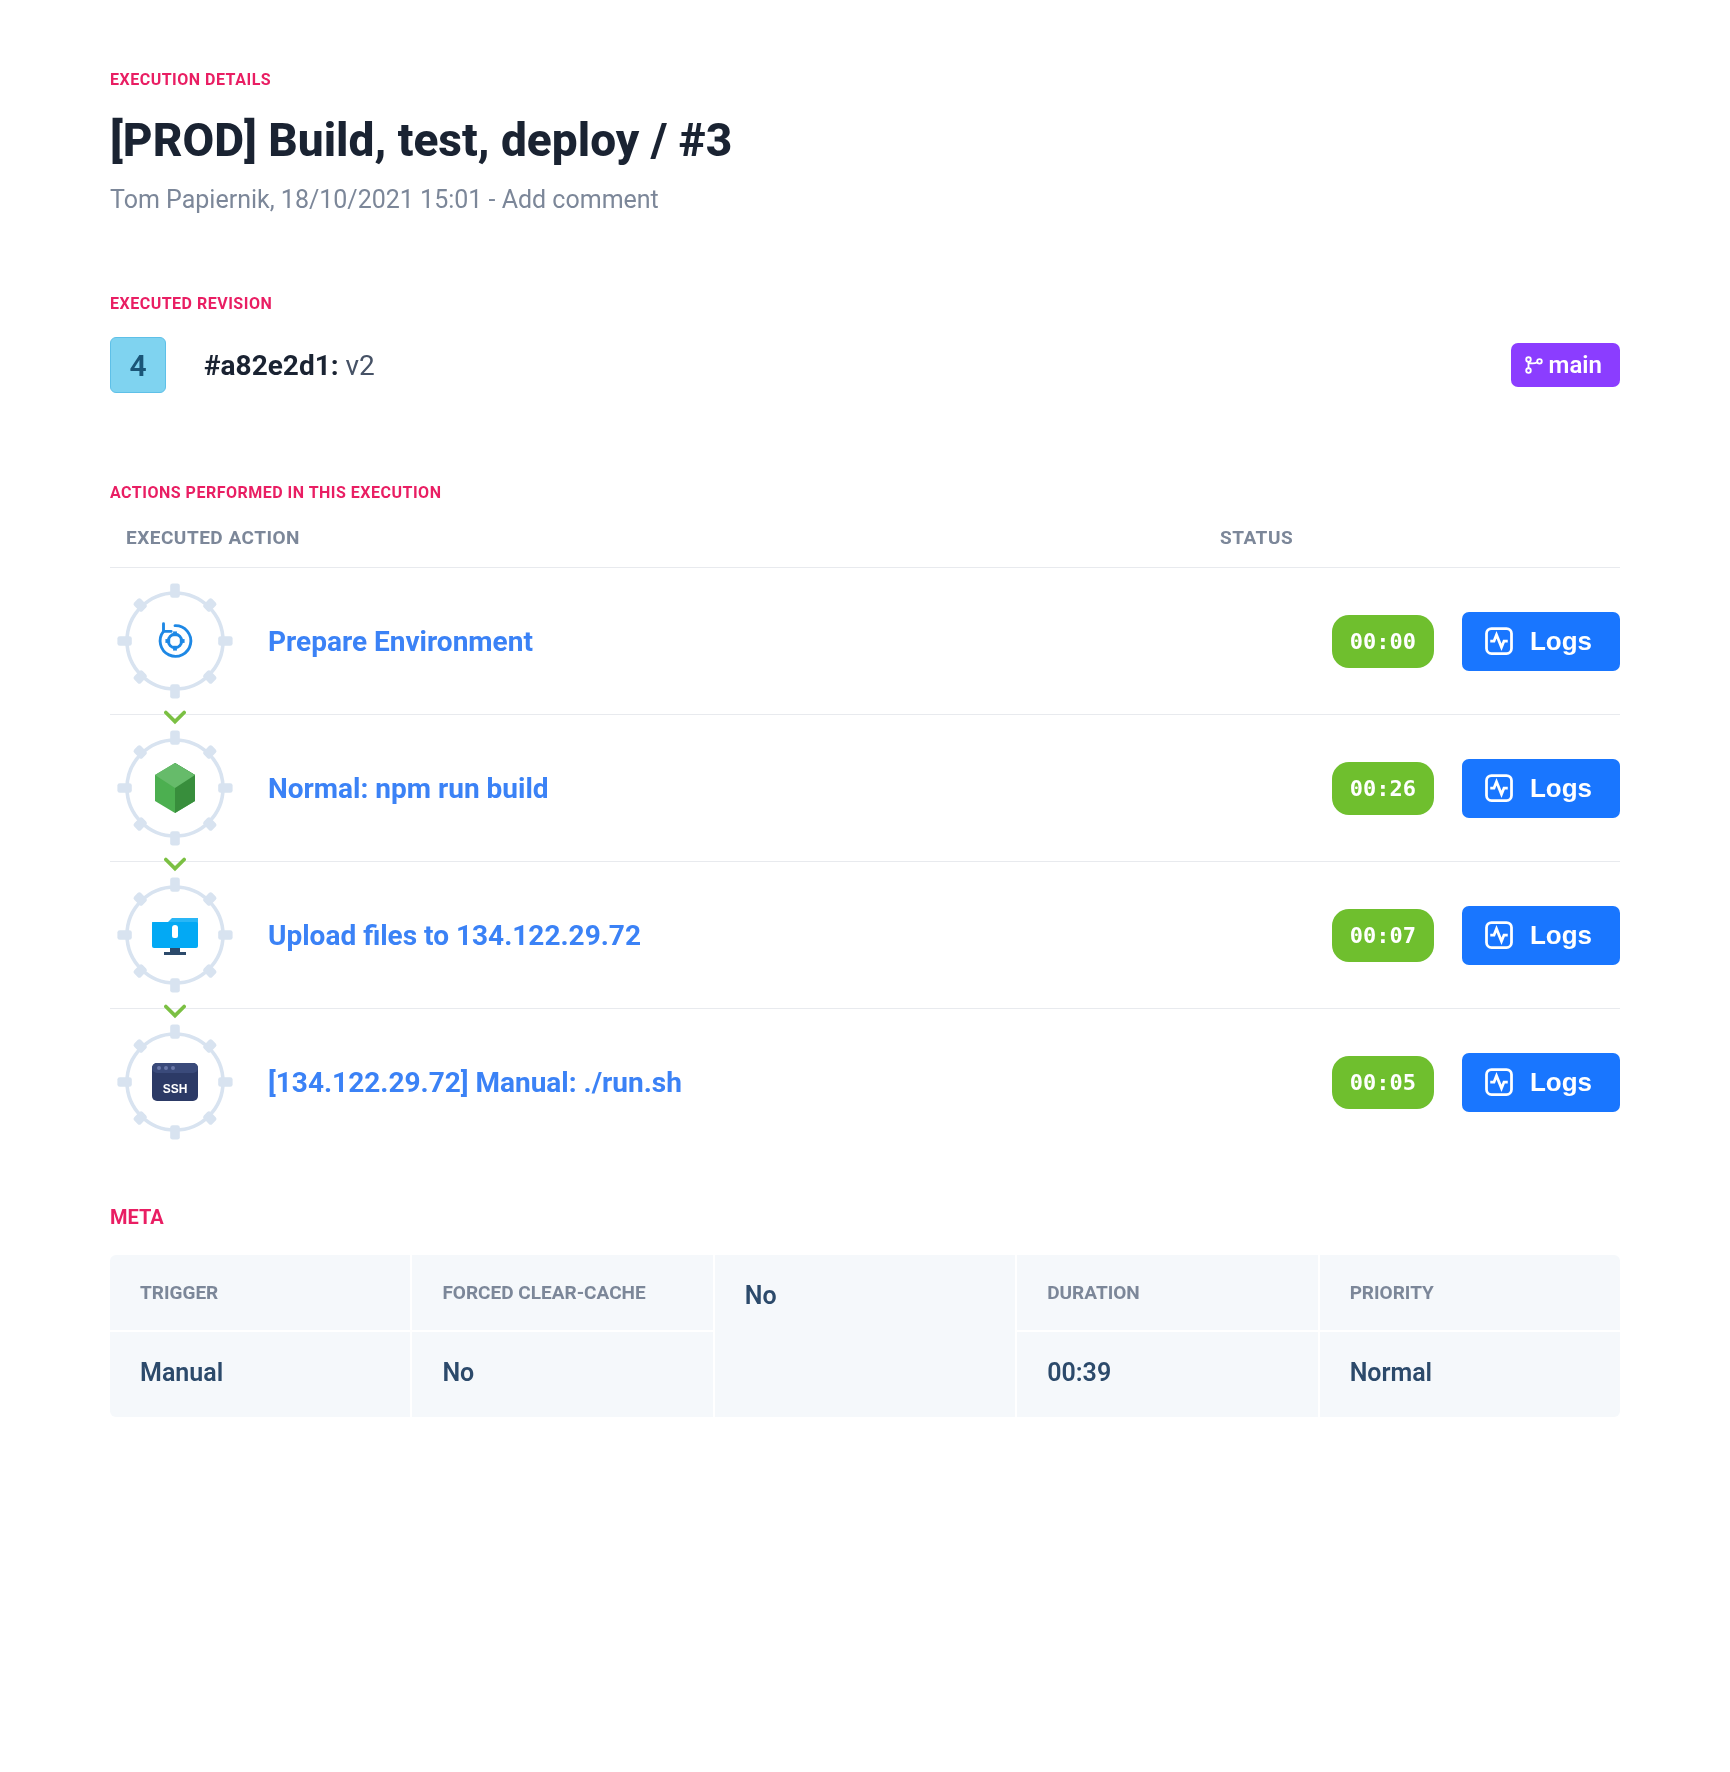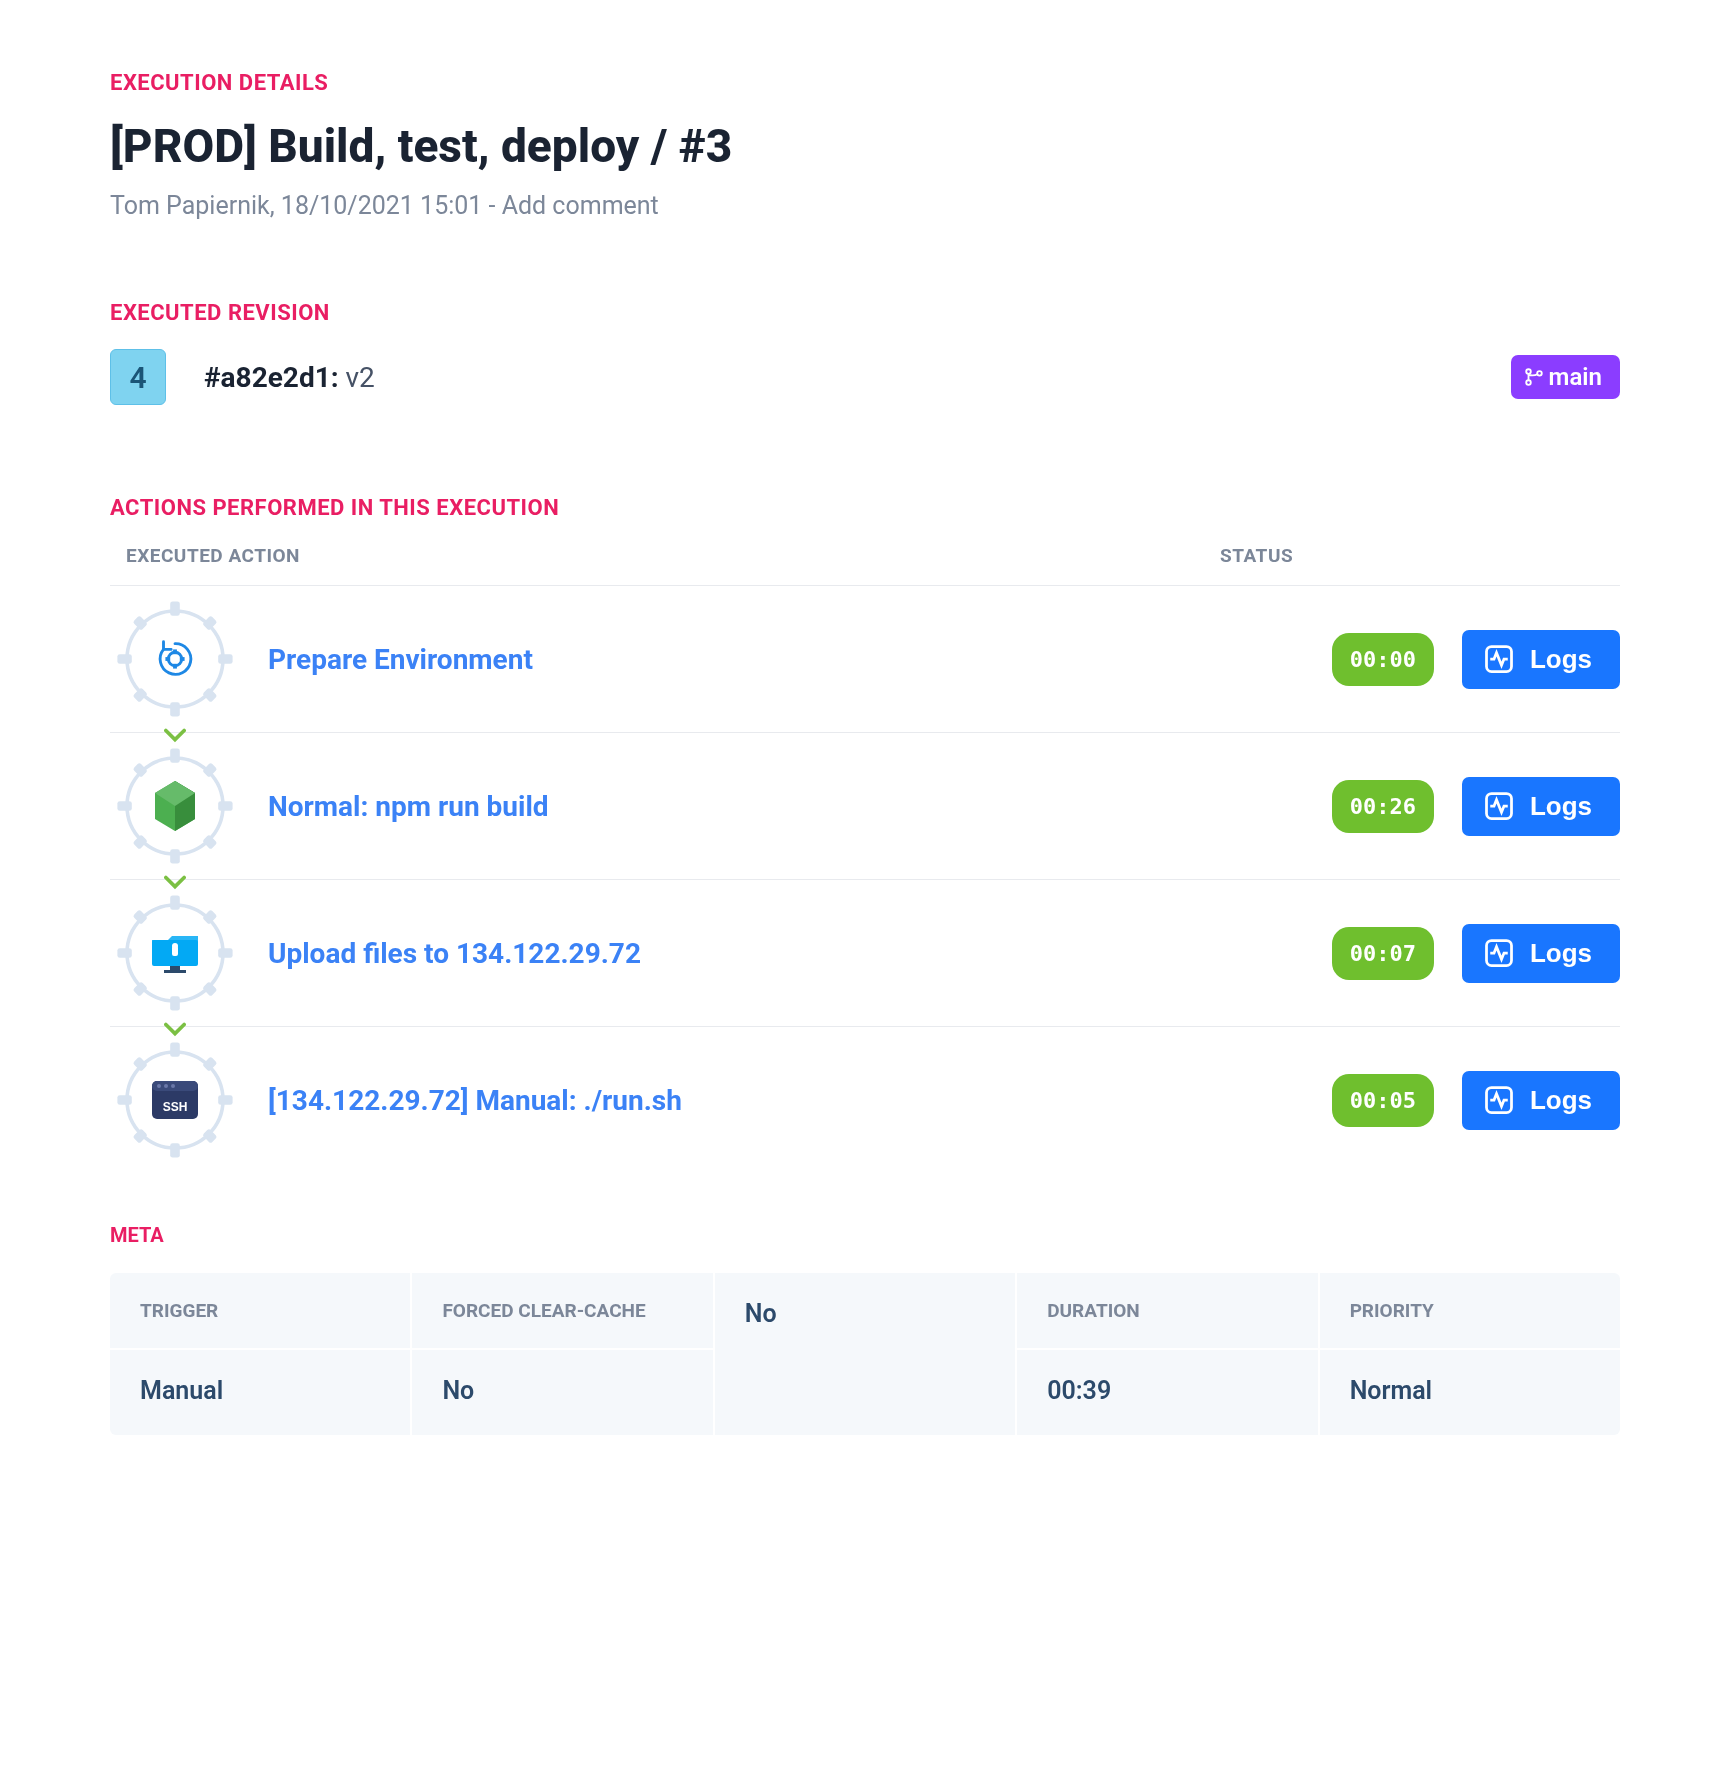--- a/index.html
+++ b/index.html
@@ -5,21 +5,21 @@
   * { box-sizing: border-box; margin: 0; padding: 0; }
   body {
     font-family: -apple-system, BlinkMacSystemFont, "Segoe UI", Roboto, "Helvetica Neue", Arial, sans-serif;
     background: #fff;
     color: #2c3e50;
     padding: 70px 110px;
     width: 1730px;
   }
   .section-label {
     color: #e91e63;
-    font-size: 22px;
+    font-size: 16px;
     font-weight: 700;
     letter-spacing: 0.5px;
     margin-bottom: 24px;
   }
   .page-title {
     font-size: 46px;
     font-weight: 800;
     color: #1a2332;
     margin-bottom: 18px;
   }

